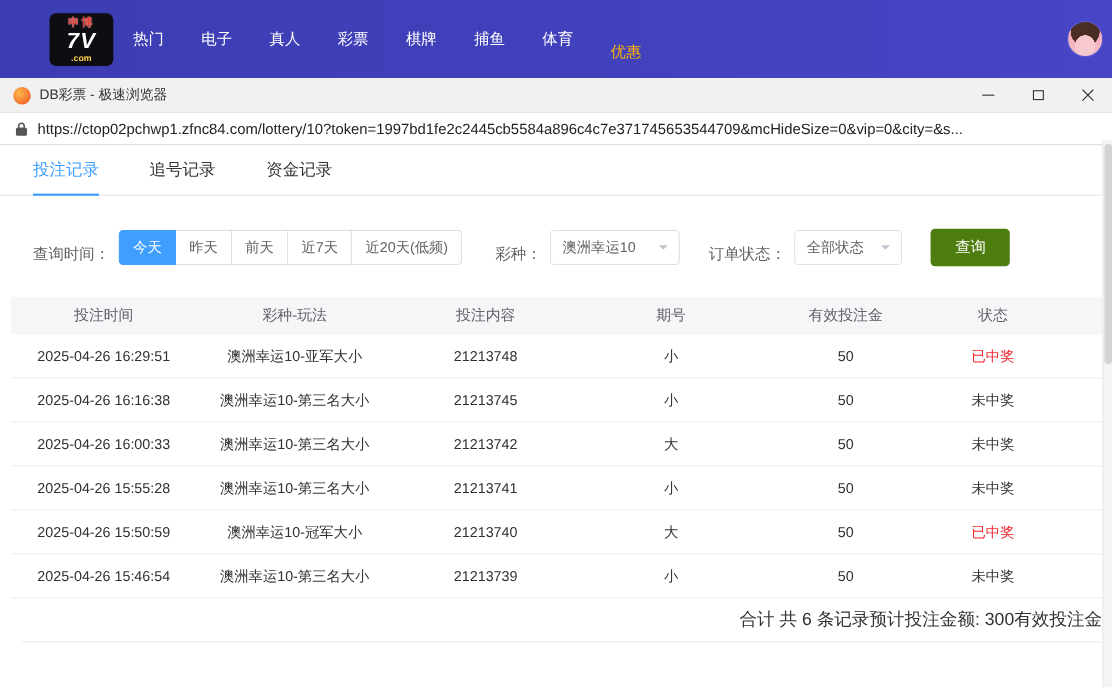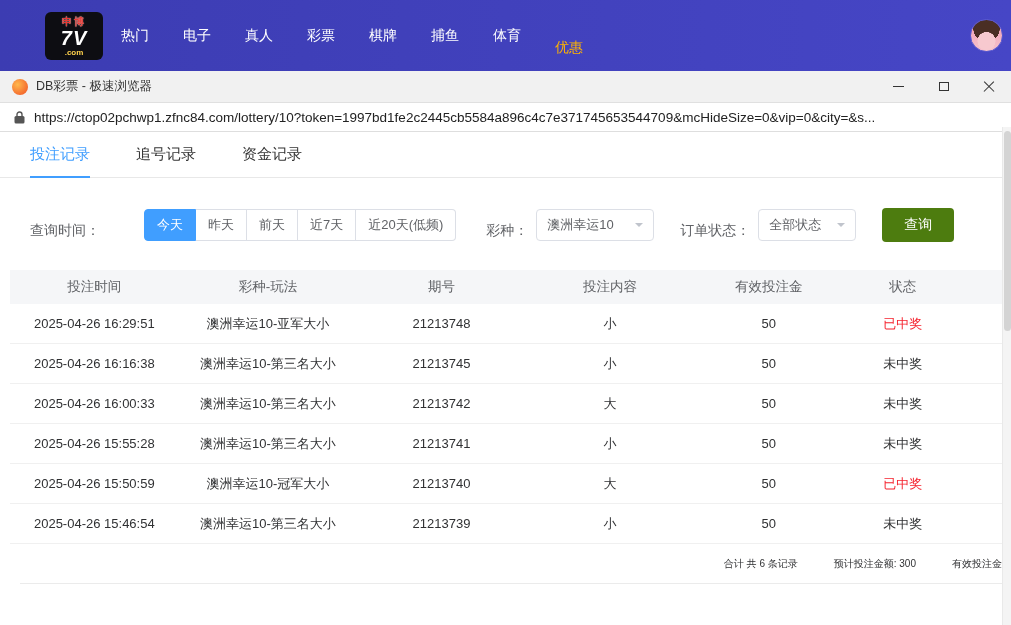--- a/index.html
+++ b/index.html
@@ -41,39 +41,39 @@
 
   
   .tabs { display:flex; align-items:center; height:46px; padding-left:30px; border-bottom:1px solid #e8e8e8; margin-right:9px; }
   .tab { position:relative; height:100%; display:flex; align-items:center; margin-right:46px; font-size:15px; color:#333; cursor:pointer; }
   .tab.active { color:#409eff; }
   .tab.active::after { content:""; position:absolute; left:0; right:0; bottom:-1px; height:2px; background:#409eff; }
 
   
   .filters { display:flex; align-items:center; padding:30px 0 22px 30px; font-size:14px; color:#606266; }
   .f-label { margin-right:8px; white-space:nowrap;margin-top:12px; }
-  .btn-group { display:flex; margin-right:30px;margin-left:36px; }
+  .btn-group { display:flex; margin-right:30px; }
   .btn-group .fbtn { height:32px; padding:0 12px; background:#fff; border:1px solid #dcdfe6; border-left:none; color:#606266; font-size:13px; cursor:pointer; white-space:nowrap; font-family:inherit; }
   .btn-group .fbtn:first-child { border-left:1px solid #dcdfe6; border-radius:4px 0 0 4px; }
   .btn-group .fbtn:last-child { border-radius:0 4px 4px 0; }
   .btn-group .fbtn.active { background:#409eff; border-color:#409eff; color:#fff; }
   .select { height:32px; border:1px solid #dcdfe6; border-radius:4px; background:#fff; display:flex; align-items:center; justify-content:space-between; padding:4px 10px; color:#606266; font-size:13px; cursor:pointer; margin-right:26px; }
   .sel-lottery { width:118px; }
   .sel-status { width:98px; }
   .caret { width:0; height:0; border:4px solid transparent; border-top-color:#c0c4cc; margin-top:4px; margin-left:6px; }
   .query-btn { width:72px; height:34px; background:#4d7c0f; border:none; border-radius:4px; color:#fff; font-size:14px; cursor:pointer; font-family:inherit; }
 
   
   .table { margin:6px 9px 0 10px; }
   .tr { display:grid; grid-template-columns:17% 18% 17% 17% 15% 12%; align-items:center; text-align:center; }
   .thead { background:#f5f6f8; height:34px; color:#606266; font-size:13.5px; }
   .trow { height:40px; border-bottom:1px solid #f0f0f0; font-size:13px; color:#303133; }
   .cell-status.won { color:#f5222d; }
 
-  .table-footer { display:flex; justify-content:flex-end; align-items:center; height:40px; border-bottom:1px solid #ebebeb; margin-left:10px; font-size:10px; color:#303133; gap:36px; overflow:hidden; white-space:nowrap; }
+  .table-footer { display:flex; justify-content:flex-end; align-items:center; height:40px; border-bottom:1px solid #ebebeb; margin-left:10px; font-size:16px; color:#303133; overflow:hidden; white-space:nowrap; }
 
   
   .scrollbar { position:absolute; right:0; top:127px; bottom:0; width:9px; background:#f4f4f4; border-left:1px solid #e9e9e9; }
   .scroll-thumb { position:absolute; top:4px; left:1px; width:7px; height:200px; background:#d4d4d4; border-radius:4px; cursor:grab; }
 </style>
 </head>
 <body>
 
 <div class="screen">
 
@@ -145,22 +145,22 @@
       <span>全部状态</span>
       <span class="caret"></span>
     </div>
     <button class="query-btn">查询</button>
   </div>
 
   <div class="table">
     <div class="tr thead">
       <div>投注时间</div>
       <div>彩种-玩法</div>
+      <div>投注内容</div>
       <div>期号</div>
-      <div>投注内容</div>
       <div>有效投注金</div>
       <div>状态</div>
     </div>
 
     <div class="tr trow">
       <div>2025-04-26 16:29:51</div>
       <div>澳洲幸运10-亚军大小</div>
       <div>21213748</div>
       <div>小</div>
       <div>50</div>

